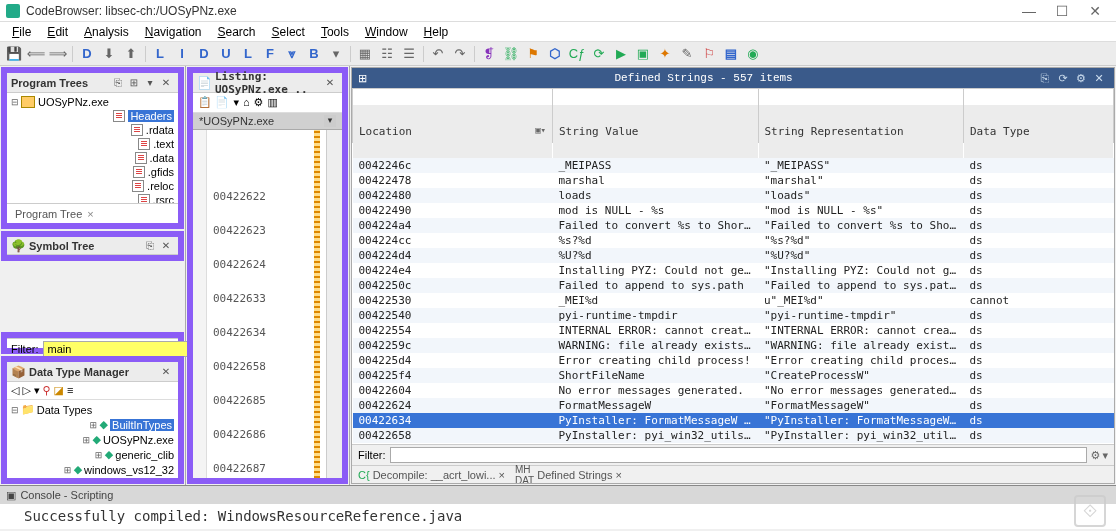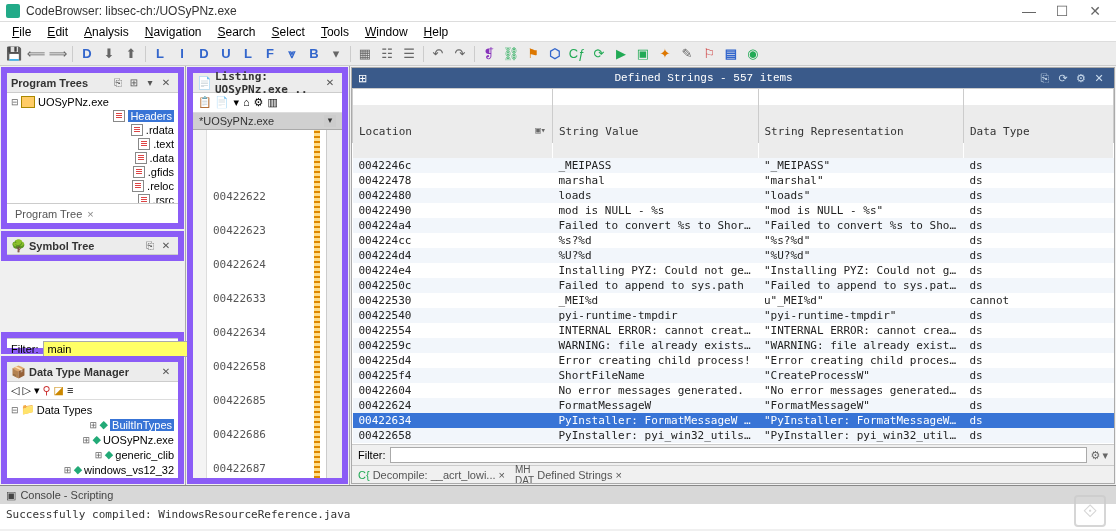--- a/index.html
+++ b/index.html
@@ -64,21 +64,21 @@
 .table-container th.dt { width: 150px; }
 .table-container td { padding: 1px 6px; color: #222; white-space: nowrap; overflow: hidden; text-overflow: ellipsis; max-width: 200px; }
 .table-container tr.selected td { background: #3874d6; color: #fff; }
 .table-container tr:nth-child(even):not(.selected) td { background: #f2f6fb; }
 .strings-filter { display: flex; align-items: center; padding: 2px 6px; border-top: 1px solid #ccc; }
 .strings-filter input { flex: 1; border: 1px solid #aaa; padding: 1px 4px; margin-left: 4px; font-size: 11px; }
 .strings-tabs { height: 18px; display: flex; align-items: center; padding: 0 6px; border-top: 1px solid #ccc; font-size: 11px; gap: 10px; }
 .strings-tabs .stab { color: #555; display: flex; align-items: center; gap: 3px; }
 .console-panel { height: 44px; border-top: 1px solid #888; background: #fff; }
 .console-header { height: 18px; background: #d8d8d8; display: flex; align-items: center; padding: 0 6px; font-size: 11px; color: #444; }
-.console-body { padding: 4px 6px; font-family: monospace; font-size: 11px; color: #333; }
+.console-body { padding: 4px 24px; font-family: monospace; font-size: 14px; color: #333; }
 .watermark { position: absolute; right: 10px; bottom: 4px; font-size: 16px; color: #bbb; display: flex; align-items: center; gap: 6px; opacity: 0.8; pointer-events: none; }
 .watermark .logo { width: 32px; height: 32px; border: 2px solid #ccc; border-radius: 4px; display: flex; align-items: center; justify-content: center; font-size: 18px; color: #ccc; }
 .watermark .cn { font-size: 20px; letter-spacing: 1px; }
 .watermark .sub { font-size: 9px; letter-spacing: 1px; display: block; }
 .panel-header .picon { color: #4a7; margin-right: 3px; font-size: 12px; }
 .sort-ind { float: right; font-size: 9px; color: #666; }
 </style>
 </head>
 <body>
 

